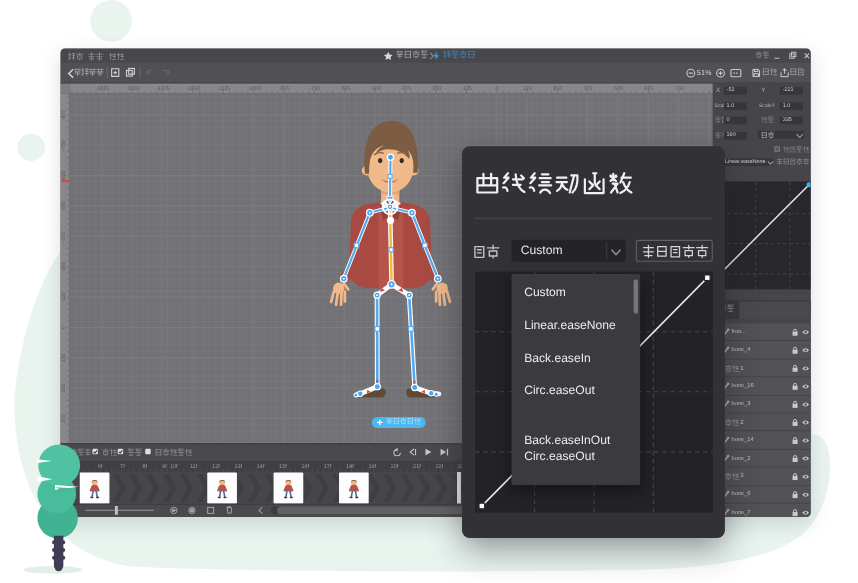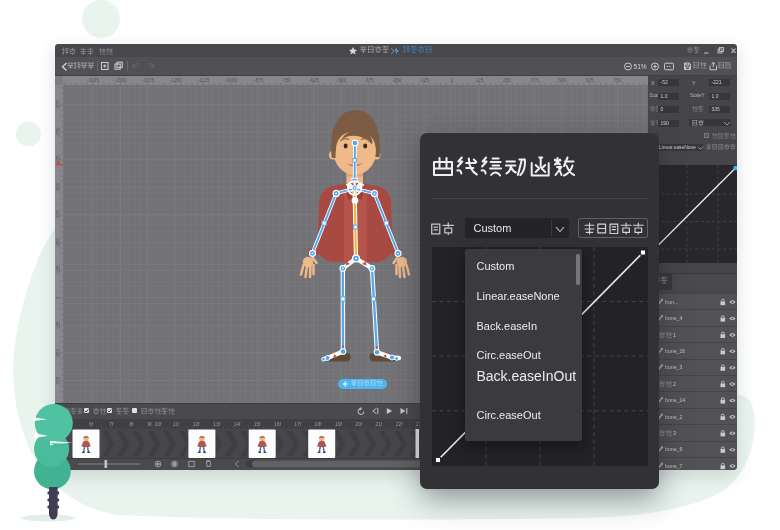--- a/index.html
+++ b/index.html
@@ -1049,21 +1049,21 @@
 </g>
 <line x1="6" y1="213" x2="211" y2="5.5" stroke="#ececee" stroke-width="1.6"></line>
 <rect x="3.5" y="210.5" width="5" height="5" fill="#fdfdfd" stroke="#2b2b2f" stroke-width="1"></rect>
 <rect x="208.5" y="3" width="5" height="5" fill="#fdfdfd" stroke="#2b2b2f" stroke-width="1"></rect>
 </svg>
 <div class="abs" style="left:464.5px;top:248.5px;width:117px;height:192px;background:#3a3a3f;border-radius:2px;box-shadow:0 5px 14px rgba(0,0,0,.4)"></div>
 <div class="abs" style="left:476.5px;top:251.9px;color:#ececee;font-size:11px;line-height:29.8px;height:29.8px">Custom</div>
 <div class="abs" style="left:476.5px;top:281.7px;color:#ececee;font-size:11px;line-height:29.8px;height:29.8px">Linear.easeNone</div>
 <div class="abs" style="left:476.5px;top:311.5px;color:#ececee;font-size:11px;line-height:29.8px;height:29.8px">Back.easeIn</div>
 <div class="abs" style="left:476.5px;top:341.3px;color:#ececee;font-size:11px;line-height:29.8px;height:29.8px">Circ.easeOut</div>
-<div class="abs" style="left:476.5px;top:362px;color:#ececee;font-size:14px;line-height:29.8px;height:29.8px">Back.easeInOut</div>
+<div class="abs" style="left:476.5px;top:387px;color:#ececee;font-size:11px;line-height:29.8px;height:29.8px">Back.easeInOut</div>
 <div class="abs" style="left:476.5px;top:400.9px;color:#ececee;font-size:11px;line-height:29.8px;height:29.8px">Circ.easeOut</div>
 <div class="abs" style="left:576px;top:253.5px;width:3.5px;height:31px;background:#77777b;border-radius:1.7px"></div>
 <svg class="abs" style="left:0;top:396px" width="110" height="134" viewBox="0 396 110 134">
 <circle cx="52.4" cy="471" r="18.4" fill="#41b292"></circle>
 <circle cx="51.6" cy="449" r="17.6" fill="#49bd9b"></circle>
 <circle cx="53.8" cy="423" r="19" fill="#4fc3a1"></circle>
 <path d="M34,417.5 L47,419.2 L34,421 Z" fill="#fff"></path>
 <path d="M34,433 L47.5,435.7 L34,438.2 Z" fill="#fff"></path>
 <path d="M50,441 L72,442.5 L50,445.2 Z" fill="#fff"></path>
 <path d="M50,443 L70.5,444 L50,448.5 C55,445.8 55,444.2 50,443 Z" fill="#45b896"></path>

